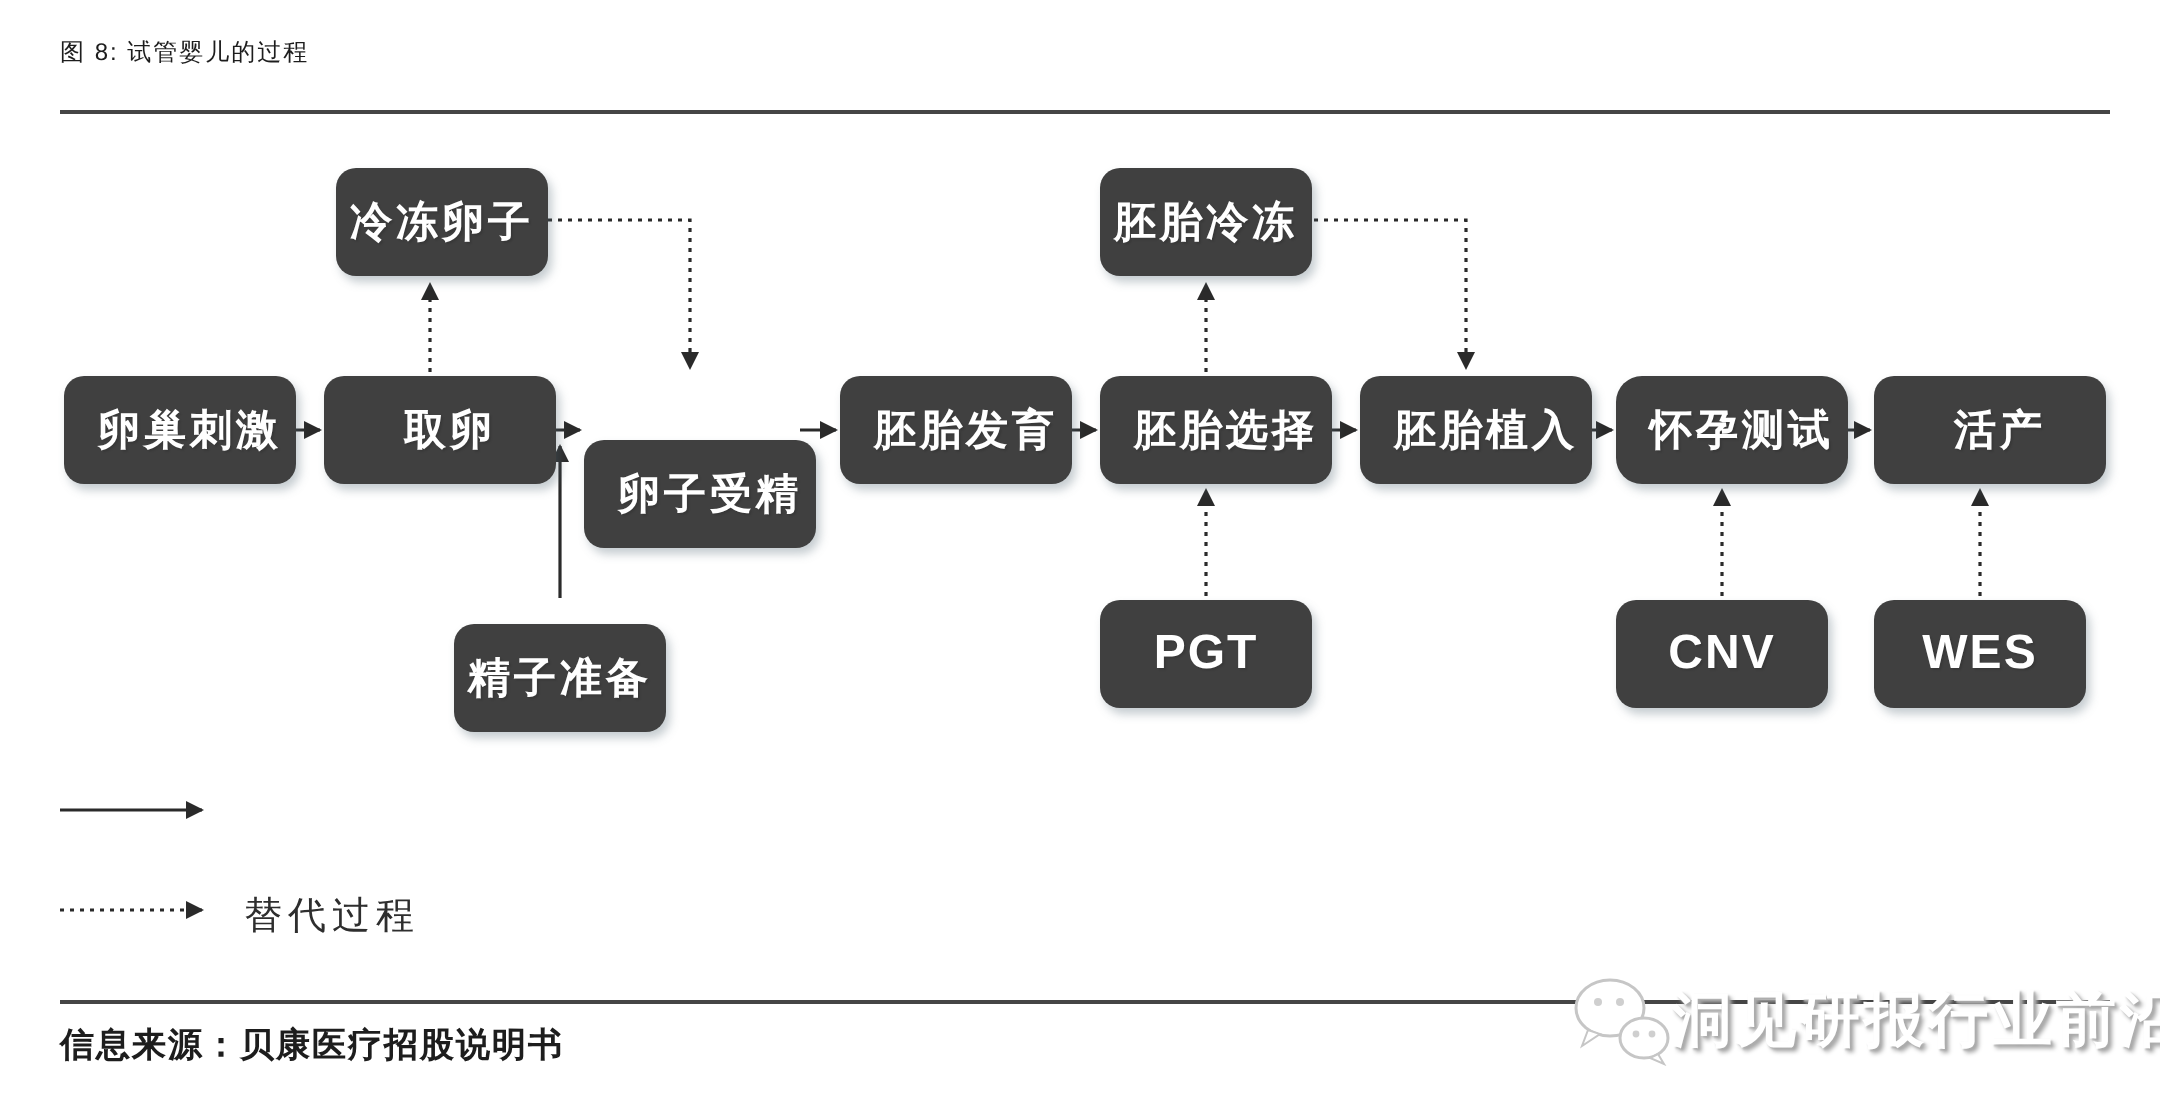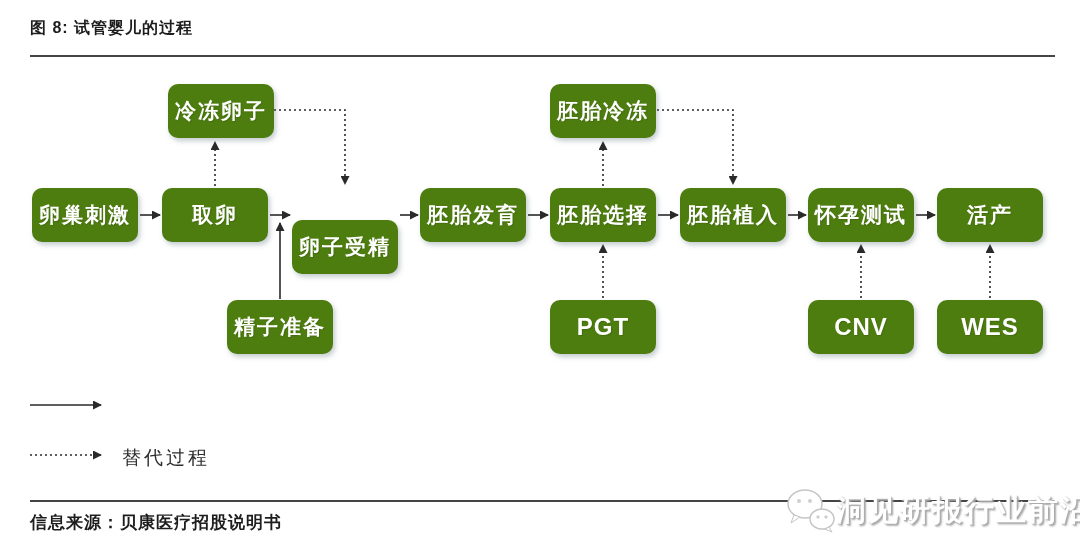--- a/index.html
+++ b/index.html
@@ -4,42 +4,42 @@
 <style>
   html, body { margin: 0; padding: 0; background: #ffffff; }
   body {
     width: 1080px; height: 559px; position: relative; overflow: hidden;
     font-family: "Liberation Sans", sans-serif;
   }
   .stage { position: absolute; left: 0; top: 0; width: 1080px; height: 559px; }
 
   .fig-title {
     position: absolute; left: 30px; top: 18px;
-    font-size: 16px; font-weight: bold; color: #1d1d1d; letter-spacing: 1px;
+    font-size: 12px; font-weight: normal; color: #1d1d1d; letter-spacing: 1px;
   }
   .rule {
     position: absolute; left: 30px; width: 1025px; height: 2px;
     background: #454545; z-index: 1;
   }
   .rule-top { top: 55px; }
   .rule-bottom { top: 500px; }
 
   .node {
     position: absolute; width: 106px; height: 54px;
-    background: #4d7c0f; border-radius: 10px;
+    background: #404040; border-radius: 10px;
     color: #ffffff; font-size: 21px; font-weight: bold; letter-spacing: 2px;
     display: flex; align-items: center; justify-content: center;
     box-shadow: 2px 3px 5px rgba(90,110,120,0.35);
     text-shadow: 1px 1px 1px rgba(0,0,0,0.12);
     z-index: 3;
   }
   .node-latin { font-size: 24px; font-weight: bold; letter-spacing: 1px; }
 
   .row-top    { top: 84px; }
-  .row-main   { top: 188px; }
+  .row-main   { top: 188px; padding-left: 10px; }
   .row-bottom { top: 300px; }
 
   svg.arrows { position: absolute; left: 0; top: 0; z-index: 2; pointer-events: none; }
 
   .legend-label {
     position: absolute; left: 122px;
     font-family: "Liberation Serif", serif;
     font-size: 19px; color: #2e2e2e; letter-spacing: 3px;
   }
   .legend-label-1 { top: 395px; }
@@ -106,21 +106,21 @@
 
   <div class="node row-main" style="left:32px;">卵巢刺激</div>
   <div class="node row-main" style="left:162px;">取卵</div>
   <div class="node row-main" style="left:292px;margin-top:32px;">卵子受精</div>
   <div class="node row-main" style="left:420px;">胚胎发育</div>
   <div class="node row-main" style="left:550px;">胚胎选择</div>
   <div class="node row-main" style="left:680px;">胚胎植入</div>
   <div class="node row-main" style="left:808px;border-radius:13px;">怀孕测试</div>
   <div class="node row-main" style="left:937px;">活产</div>
 
-  <div class="node row-bottom" style="left:227px;">精子准备</div>
+  <div class="node row-bottom" style="left:227px;margin-top:12px;">精子准备</div>
   <div class="node node-latin row-bottom" style="left:550px;">PGT</div>
   <div class="node node-latin row-bottom" style="left:808px;">CNV</div>
   <div class="node node-latin row-bottom" style="left:937px;border-radius:10px;">WES</div>
 
   <div class="legend-label legend-label-2">替代过程</div>
 
   <div class="rule rule-bottom"></div>
   <div class="source-text">信息来源：贝康医疗招股说明书</div>
 
   <div class="watermark">

